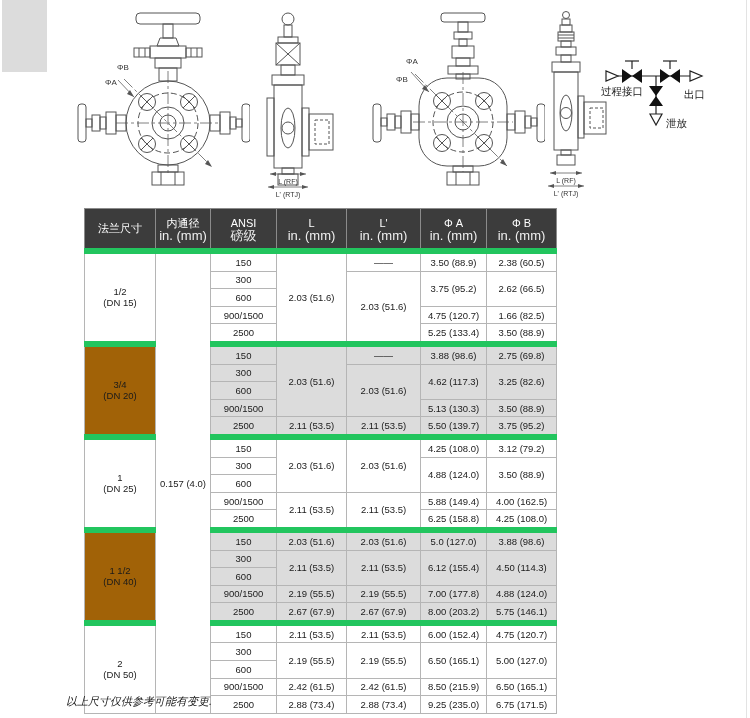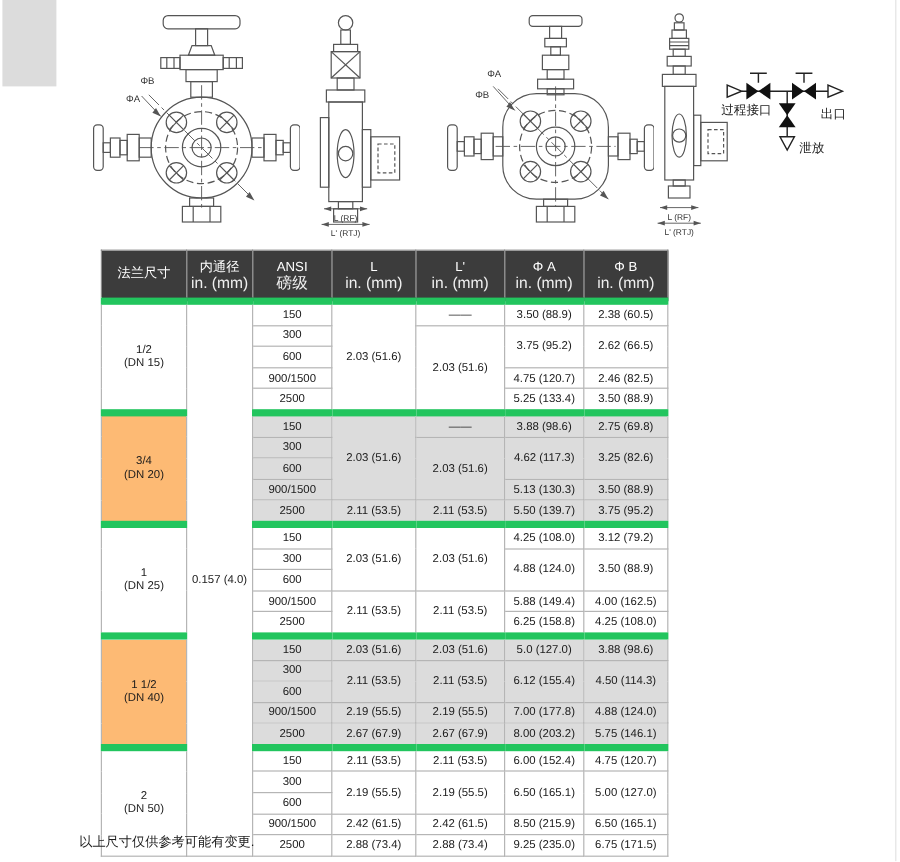--- a/index.html
+++ b/index.html
@@ -25,24 +25,24 @@
   th .h1 { font-size:11px; line-height:13px; }
   th .h2 { font-size:13px; line-height:11px; color:#efefef; }
   table.dims td {
     border:1px solid #b5b5b5; font-size:9.5px; text-align:center;
     padding:0; height:16.6px; line-height:11px; color:#1a1a1a;
     background:#ffffff; overflow:hidden; white-space:nowrap;
   }
   tr.band td { background:#dcdcdc; }
   tr.group-start td { border-top:6px solid #22c55e; }
   td.flange-cell { font-size:9.5px; line-height:13px; background:#ffffff; }
-  tr.band td.flange-cell { background:#fdba74; }
+  tr.band td.flange-cell { background:#a16207; }
   td.bore-cell { background:#ffffff; }
   td.ansi-cell { text-align:right; padding-right:9px; }
-  .footer-note { position:absolute; left:66px; top:694px; font-size:11px; color:#1a1a1a; }
+  .footer-note { position:absolute; left:66px; top:694px; font-size:11px; color:#1a1a1a;font-style:italic; }
 </style>
 </head>
 <body>
 
 <div class="page">
   <div class="corner-block"></div>
   <div class="page-edge"></div>
 
   <svg style="left:60px; top:8px;" width="190" height="192" viewBox="0 0 190 192">
     <g stroke="#555" fill="none" stroke-width="1">
@@ -319,21 +319,21 @@
           <td rowspan="4">2.03 (51.6)</td>
           <td rowspan="2">3.75 (95.2)</td>
           <td rowspan="2">2.62 (66.5)</td>
         </tr>
         <tr>
           <td class="ansi-cell">600</td>
         </tr>
         <tr>
           <td class="ansi-cell">900/1500</td>
           <td rowspan="1">4.75 (120.7)</td>
-          <td rowspan="1">2.46 (82.5)</td>
+          <td rowspan="1">1.66 (82.5)</td>
         </tr>
         <tr>
           <td class="ansi-cell">2500</td>
           <td rowspan="1">5.25 (133.4)</td>
           <td rowspan="1">3.50 (88.9)</td>
         </tr>
         <tr class="band group-start">
           <td rowspan="5" class="flange-cell">
             <div>3/4</div>
             <div>(DN 20)</div>

